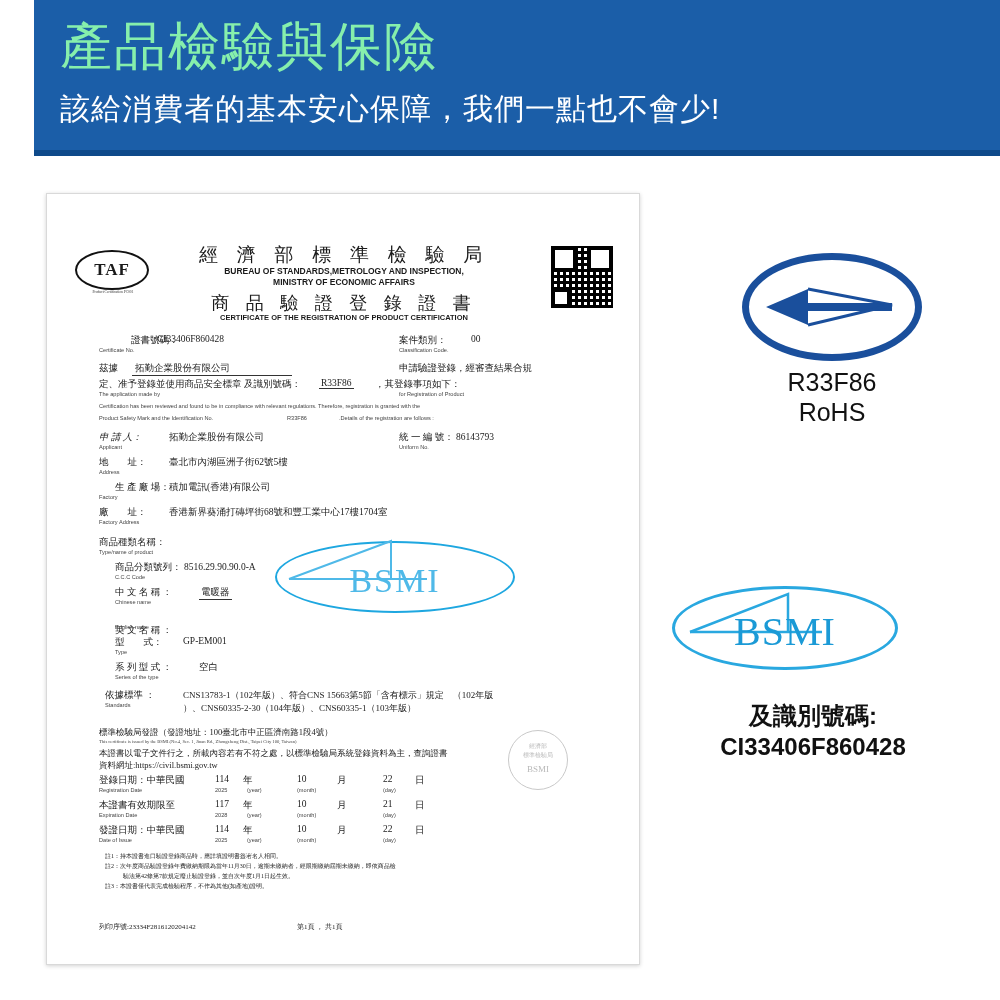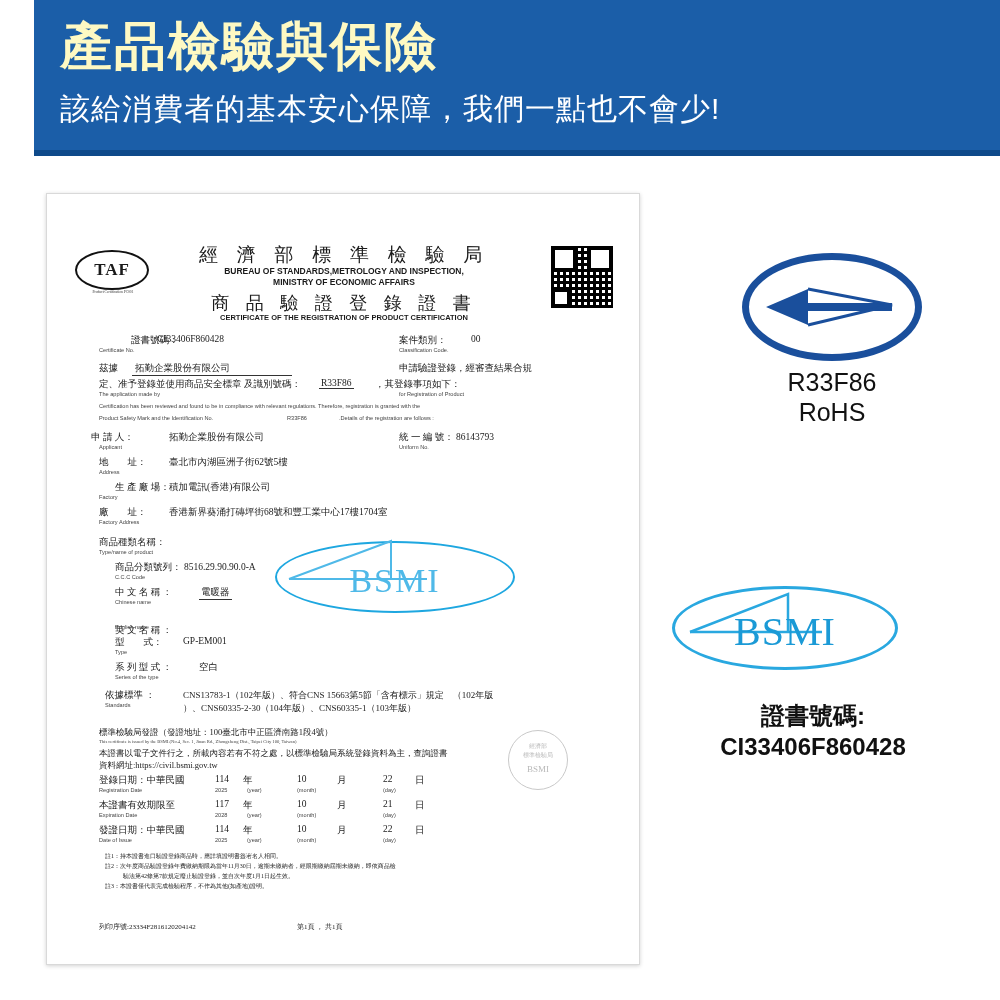--- a/index.html
+++ b/index.html
@@ -21,21 +21,21 @@
   .banner .left-bar {
     position:absolute; left:0; top:0; width:34px; height:156px;
     background:#ffffff;
   }
   .banner .rule {
     position:absolute; left:34px; bottom:0; width:966px; height:6px;
     background:#0e4a8a;
   }
   .banner h1 {
     position:absolute; left:60px; top:16px; margin:0;
-    font-size:52px; line-height:60px; font-weight:bold; color:#fef9c3;
+    font-size:52px; line-height:60px; font-weight:normal; color:#86efac;
     letter-spacing:2px;
   }
   .banner h2 {
     position:absolute; left:60px; top:90px; margin:0;
     font-size:30px; line-height:38px; font-weight:normal; color:#ffffff;
     letter-spacing:1px;
   }
 
   
   .cert {
@@ -221,21 +221,21 @@
     <div class="row" style="left:52px; top:184px;text-align:right;">定、准予登錄並使用商品安全標章       及識別號碼：</div>
     <div class="row ul-sm" style="left:272px; top:184px;">R33F86</div>
     <div class="row" style="left:328px; top:184px;">，其登錄事項如下：</div>
     <div class="row en" style="left:52px; top:197px;">The application made by</div>
     <div class="row en" style="left:352px; top:197px;">for Registration of Product</div>
     <div class="row en" style="left:52px; top:209px;">Certification has been reviewed and found to be in compliance with relevant regulations. Therefore, registration is granted with the</div>
     <div class="row en" style="left:52px; top:221px;">Product Safety Mark        and the Identification No.</div>
     <div class="row en" style="left:240px; top:221px;">R33F86</div>
     <div class="row en" style="left:292px; top:221px;">.Details of the registration are follows :</div>
 
-    <div class="row" style="left:44px; top:237px;">申 請 人：</div>
+    <div class="row" style="left:52px; top:237px;font-style:italic;">申 請 人：</div>
     <div class="row" style="left:122px; top:237px;">拓勤企業股份有限公司</div>
     <div class="row en" style="left:52px; top:250px;">Applicant</div>
     <div class="row" style="left:352px; top:237px;">統 一 編 號： 86143793</div>
     <div class="row en" style="left:352px; top:250px;">Uniform No.</div>
 
     <div class="row" style="left:52px; top:262px;">地　　址：</div>
     <div class="row" style="left:122px; top:262px;">臺北市內湖區洲子街62號5樓</div>
     <div class="row en" style="left:52px; top:275px;">Address</div>
 
     <div class="row" style="left:68px; top:287px;">生 產 廠 場：</div>
@@ -361,14 +361,14 @@
 
 <div class="bsmi-mark">
   <div class="ell"></div>
   <svg width="226" height="96" viewBox="0 0 226 96">
     <polyline points="18,52 150,52" stroke="#29a8e0" stroke-width="2.5" fill="none"></polyline>
     <polyline points="18,52 116,14 116,52" stroke="#29a8e0" stroke-width="2.5" fill="none"></polyline>
   </svg>
   <div class="txt">BSMI</div>
 </div>
 
-<div class="cert-no-label">證書號碼:</div>
+<div class="cert-no-label">及識別號碼:</div>
 <div class="cert-no-value">CI33406F860428</div>
 
 </body></html>

